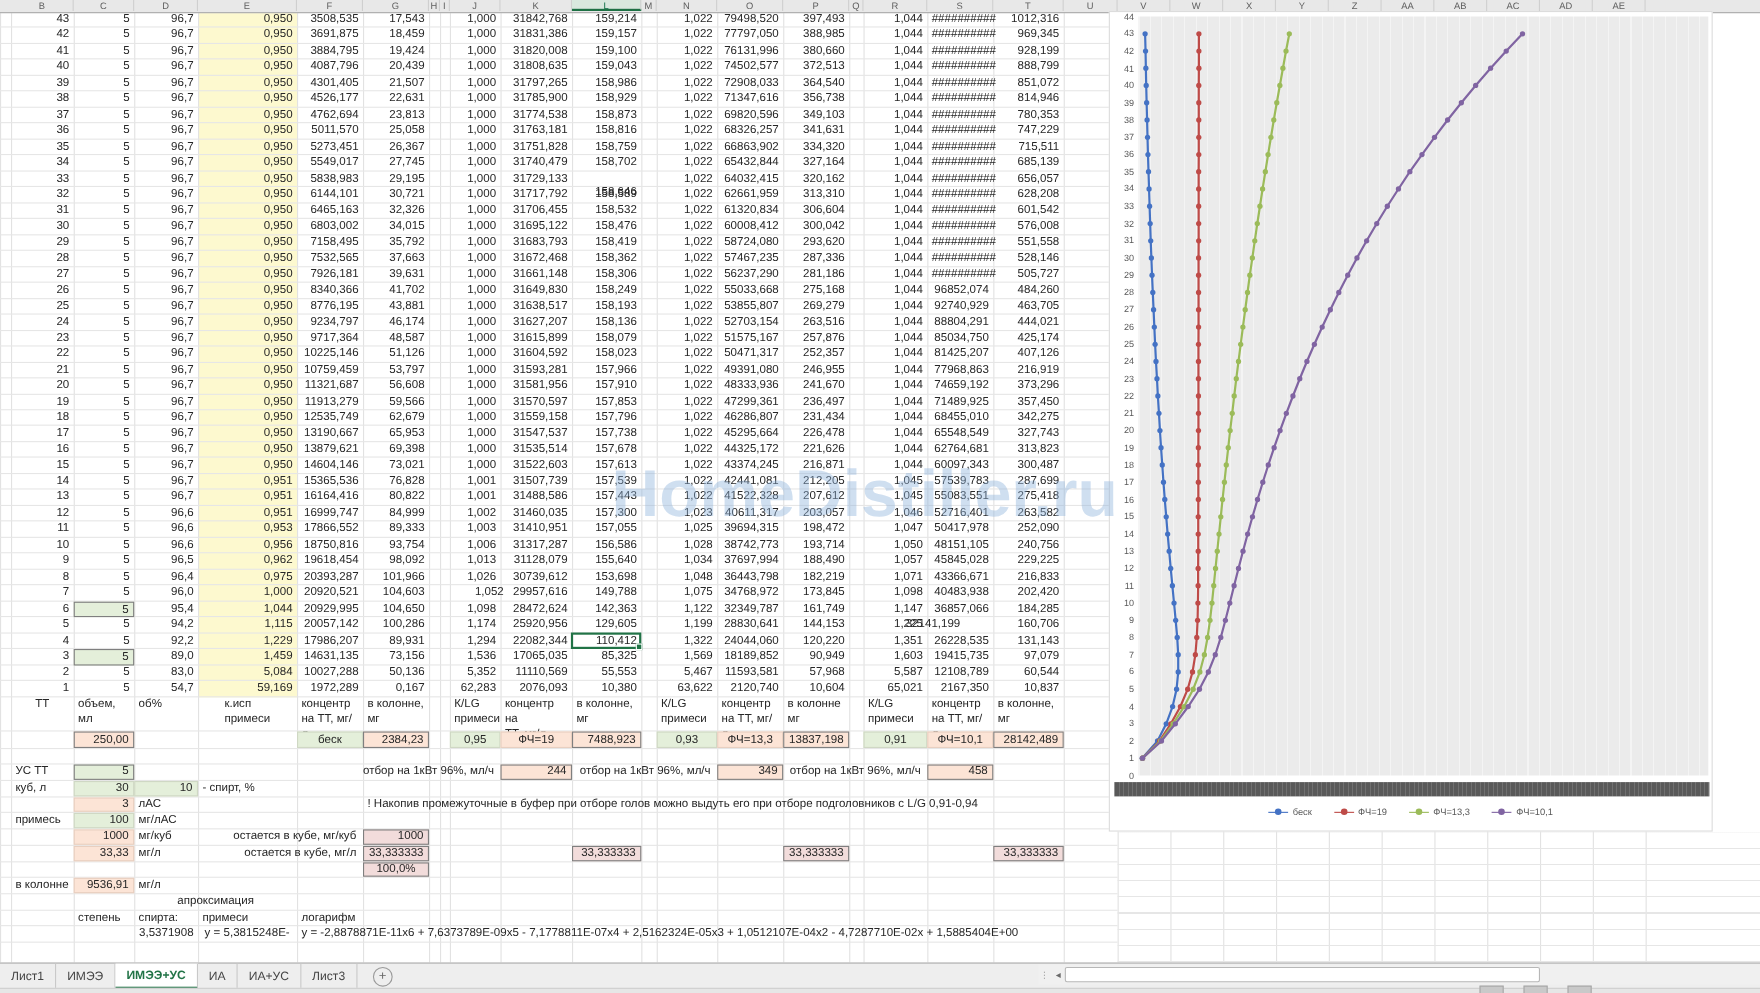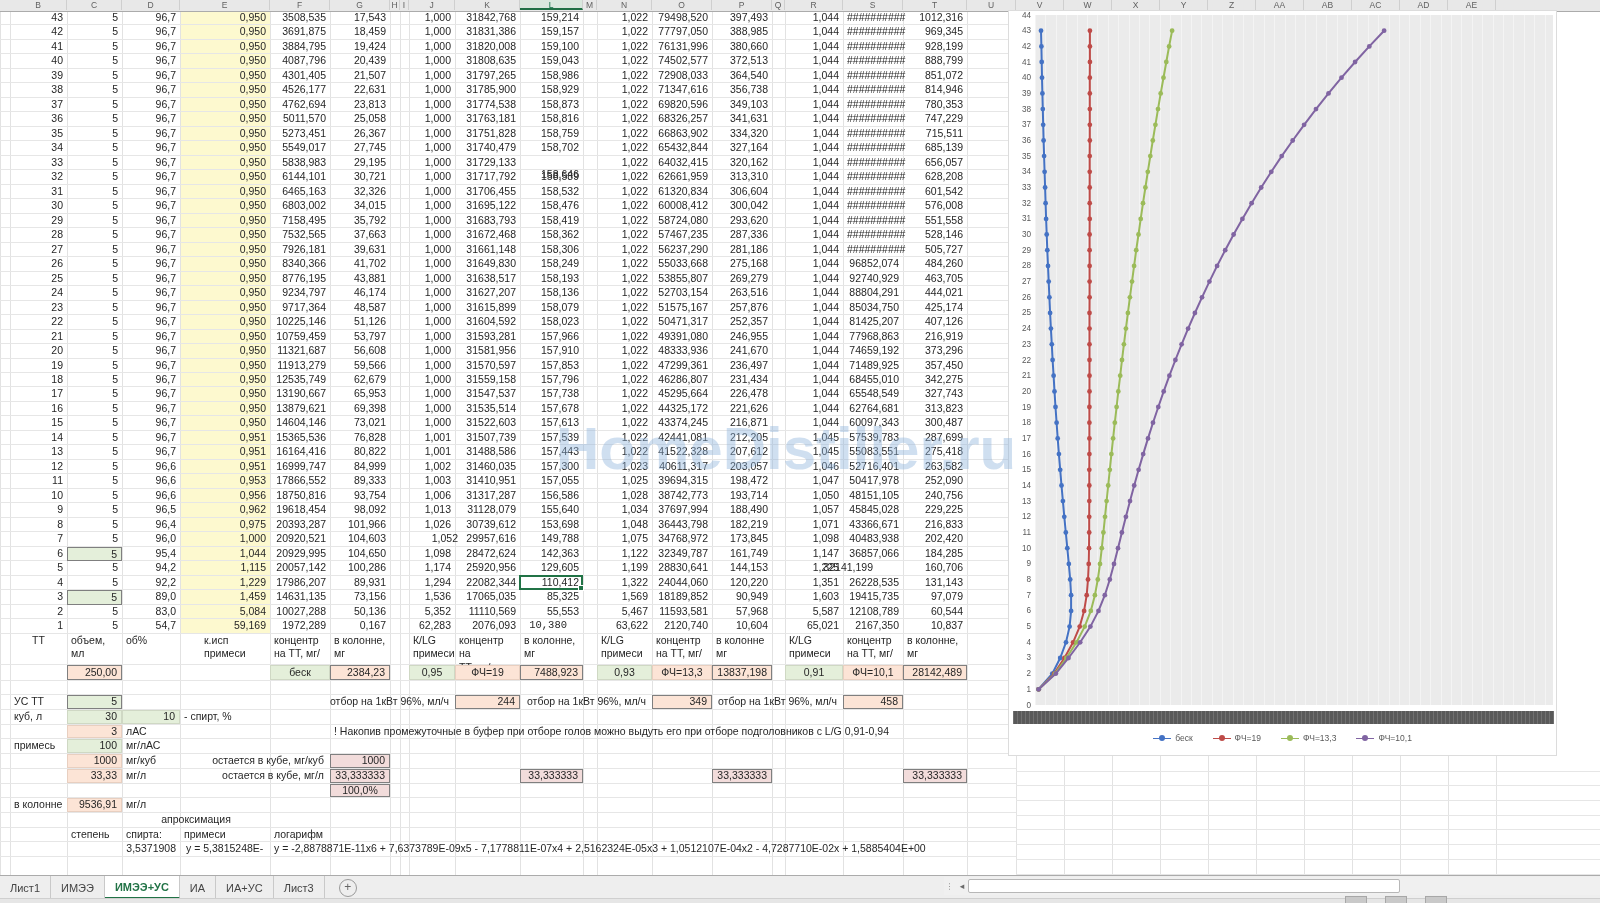--- a/index.html
+++ b/index.html
@@ -852,21 +852,21 @@
       </div>
       <div class="drow" style="top: 619.16px; height: 14.48px;">
         <div class="cell r" style="left: 10px; width: 57px; height: 13.48px;">1</div>
         <div class="cell r" style="left: 67px; width: 55px; height: 13.48px;">5</div>
         <div class="cell r" style="left: 122px; width: 58px; height: 13.48px;">54,7</div>
         <div class="cell r" style="left: 180px; width: 90px; height: 13.48px;">59,169</div>
         <div class="cell r" style="left: 270px; width: 60px; height: 13.48px;">1972,289</div>
         <div class="cell r" style="left: 330px; width: 60px; height: 13.48px;">0,167</div>
         <div class="cell r" style="left: 409px; width: 46px; height: 13.48px;">62,283</div>
         <div class="cell r" style="left: 455px; width: 65px; height: 13.48px;">2076,093</div>
-        <div class="cell r" style="left: 508px; width: 63px; height: 13.48px; font-family: Liberation Mono, monospace;">10,380</div>
+        <div class="cell r" style="left: 520px; width: 63px; height: 13.48px;">10,380</div>
         <div class="cell r" style="left: 597px; width: 55px; height: 13.48px;">63,622</div>
         <div class="cell r" style="left: 652px; width: 60px; height: 13.48px;">2120,740</div>
         <div class="cell r" style="left: 712px; width: 60px; height: 13.48px;">10,604</div>
         <div class="cell r" style="left: 785px; width: 58px; height: 13.48px;">65,021</div>
         <div class="cell r" style="left: 843px; width: 60px; height: 13.48px;">2167,350</div>
         <div class="cell r" style="left: 903px; width: 64px; height: 13.48px;">10,837</div>
       </div>
     </div>
   <div id="bottomrows">
       <div class="drow" style="top: 633.64px; height: 31px;">

